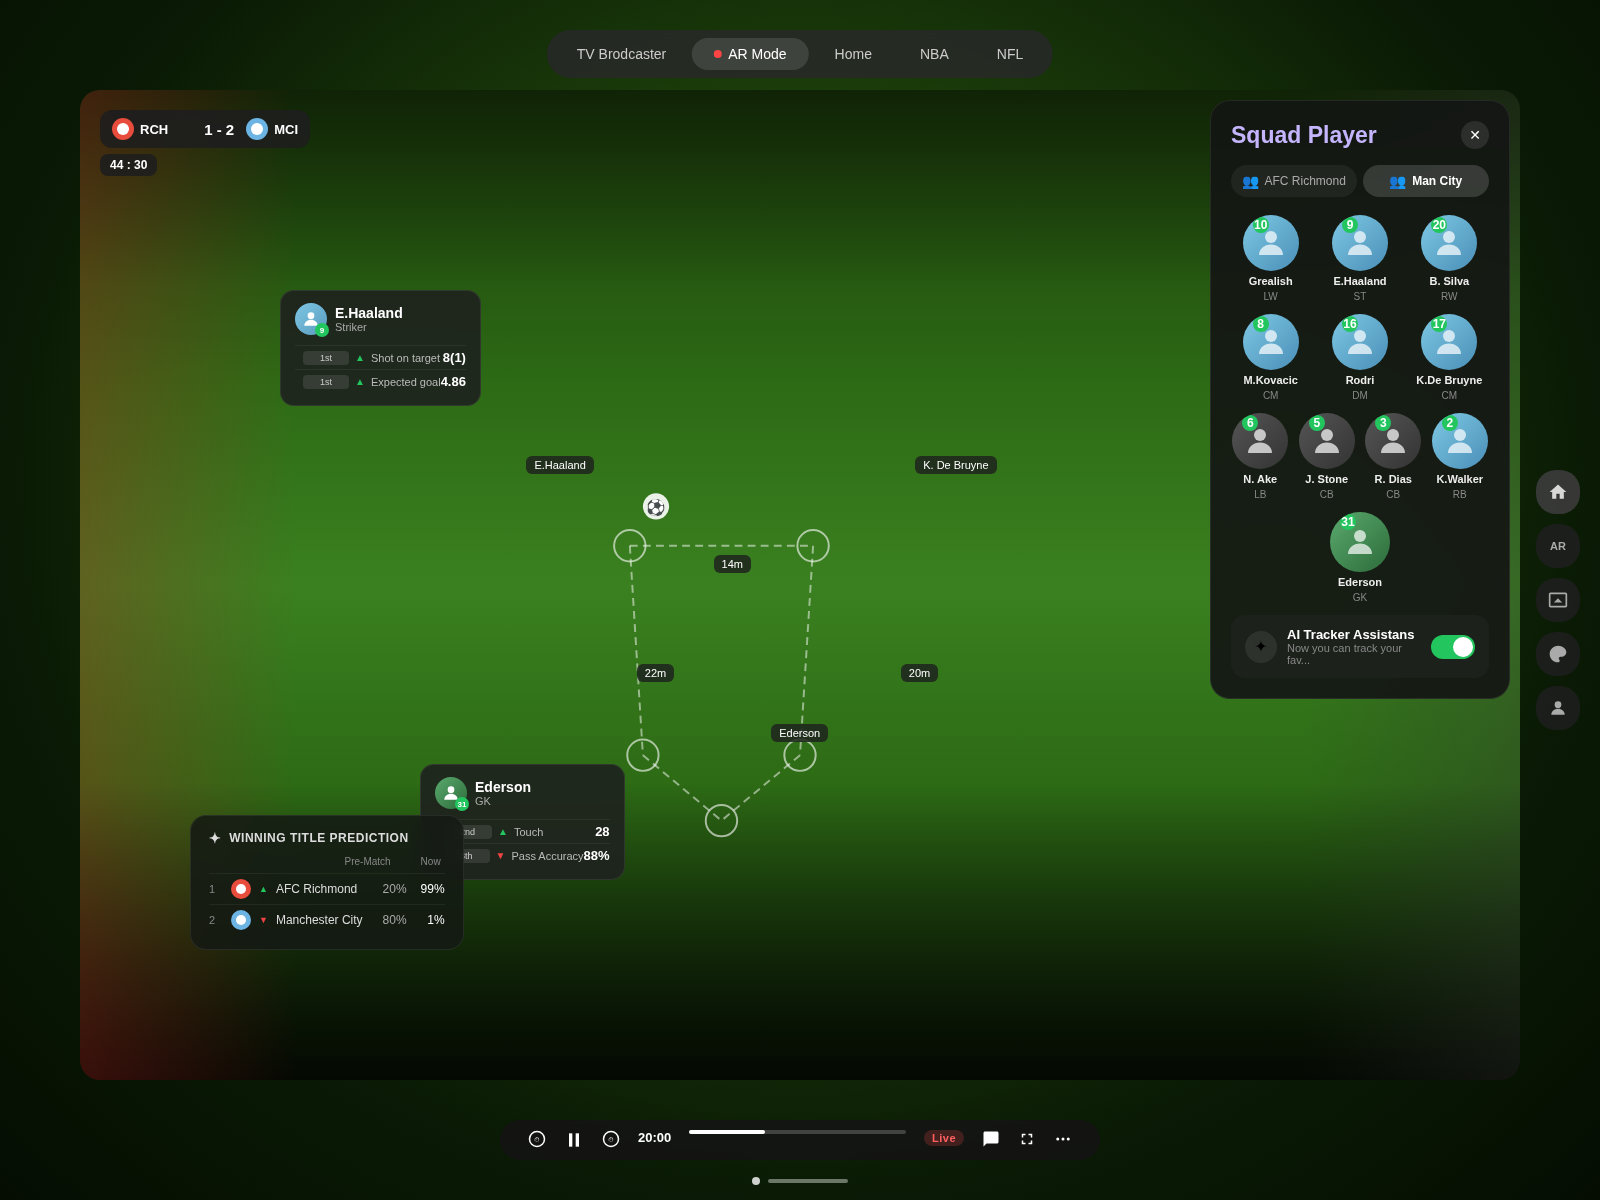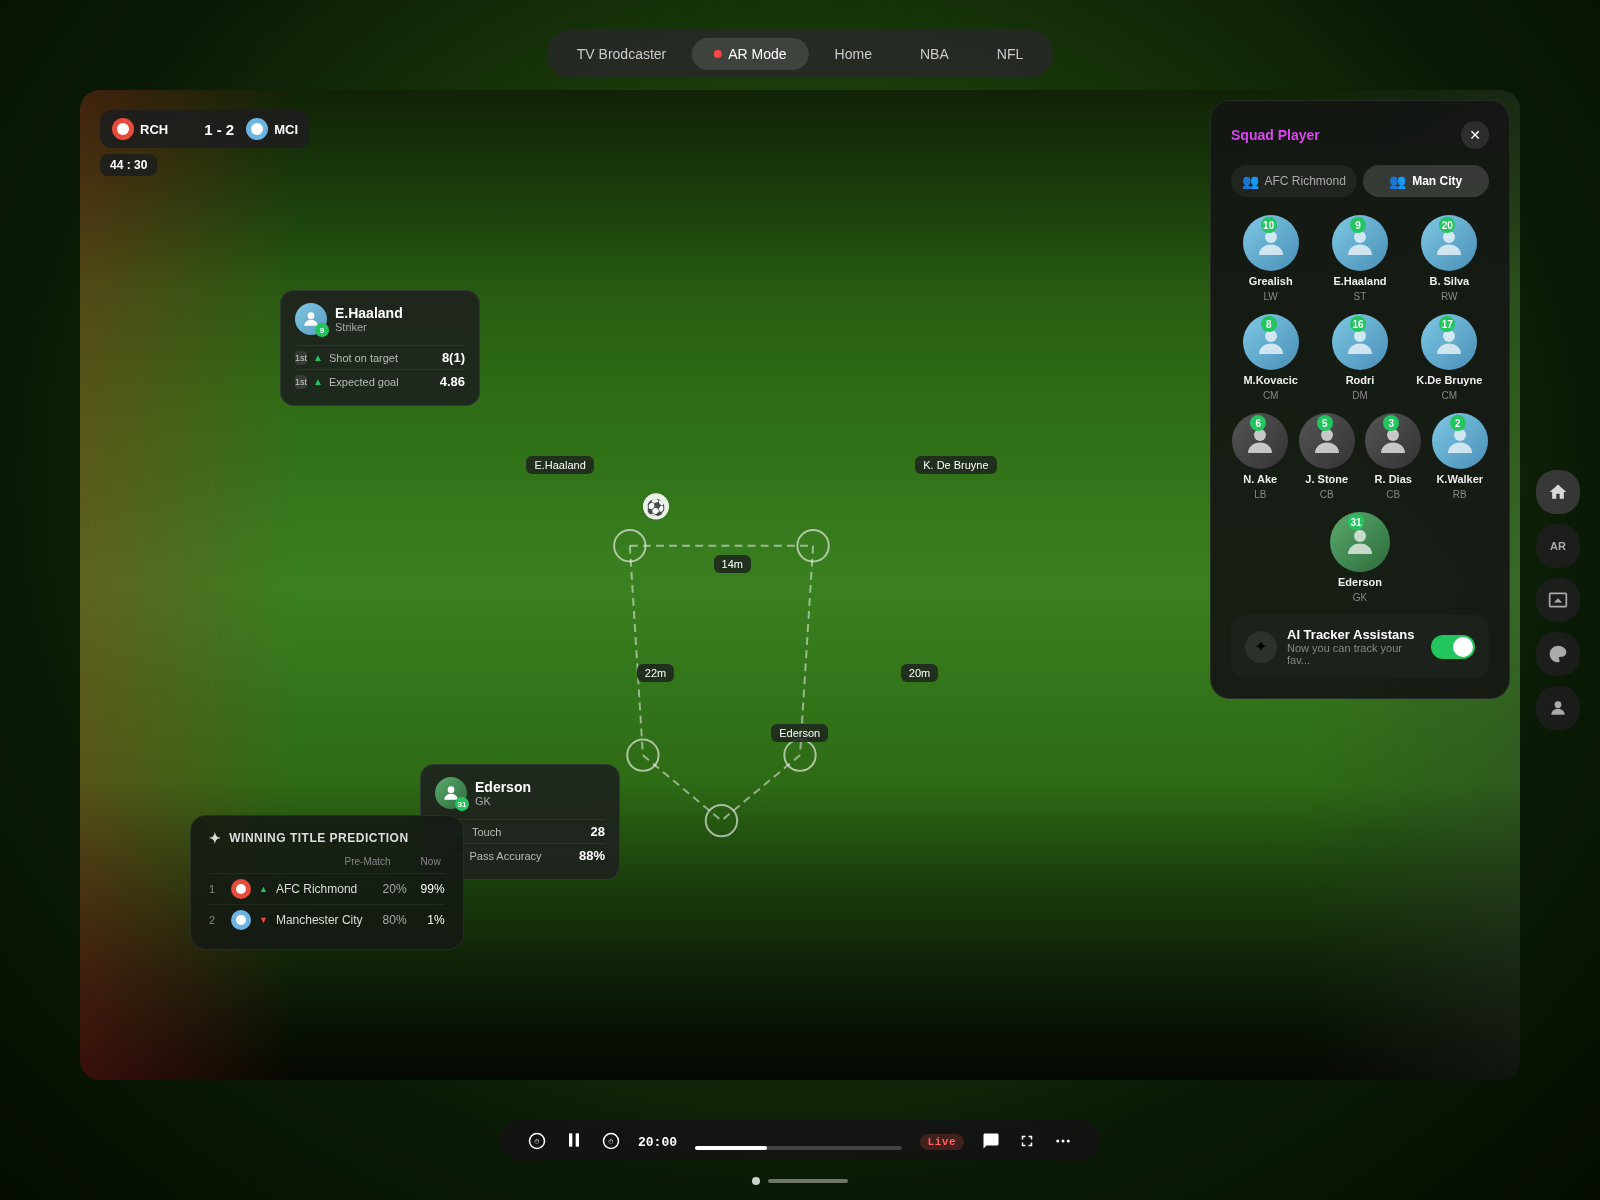--- a/index.html
+++ b/index.html
@@ -206,22 +206,23 @@
       font-size: 11px;
       color: #bbb;
       display: flex;
       align-items: center;
       gap: 6px;
     }
     .stat-badge {
       font-size: 9px;
       background: rgba(255,255,255,0.1);
       border-radius: 4px;
-      padding: 2px 0;
+      padding: 2px 17px;
       color: #ccc;
+      margin-left: 8px;
     }
     .stat-arrow {
       color: #22c55e;
       font-size: 10px;
     }
     .stat-value {
       font-size: 13px;
       font-weight: 700;
       color: #fff;
     }
@@ -339,23 +340,23 @@
       border: 1px solid rgba(255,255,255,0.08);
       z-index: 100;
     }
     .squad-header {
       display: flex;
       align-items: center;
       justify-content: space-between;
       margin-bottom: 16px;
     }
     .squad-title {
-      font-size: 14px;
+      font-size: 23px;
       font-weight: 700;
-      color: #d946ef;
+      color: #c4b5fd;
     }
     .close-btn {
       width: 28px;
       height: 28px;
       border-radius: 50%;
       background: rgba(255,255,255,0.1);
       display: flex;
       align-items: center;
       justify-content: center;
       color: #fff;
@@ -412,26 +413,26 @@
       justify-content: center;
     }
     .player-circle svg {
       width: 36px;
       height: 36px;
       fill: rgba(255,255,255,0.7);
     }
     .player-num {
       position: absolute;
       top: 2px;
-      left: 18px;
+      left: 10px;
       width: 16px;
       height: 16px;
       background: #22c55e;
       border-radius: 50%;
-      font-size: 10px;
+      font-size: 12px;
       color: #fff;
       display: flex;
       align-items: center;
       justify-content: center;
       font-weight: bold;
     }
     .player-name-sm {
       font-size: 11px;
       color: #eee;
       font-weight: 600;
@@ -533,26 +534,25 @@
     
     .control-bar {
       position: absolute;
       bottom: 40px;
       left: 50%;
       transform: translateX(-50%);
       background: rgba(20,20,20,0.9);
       border-radius: 40px;
       padding: 10px 28px;
       display: flex;
-      align-items: flex-end;
+      align-items: flex-start;
       gap: 18px;
       min-width: 600px;
       backdrop-filter: blur(10px);
       z-index: 100;
-      font-family: Liberation Mono, monospace;
     }
     .ctrl-btn {
       color: #fff;
       font-size: 18px;
       cursor: pointer;
       display: flex;
       align-items: center;
     }
     .progress-wrap {
       flex: 1;

